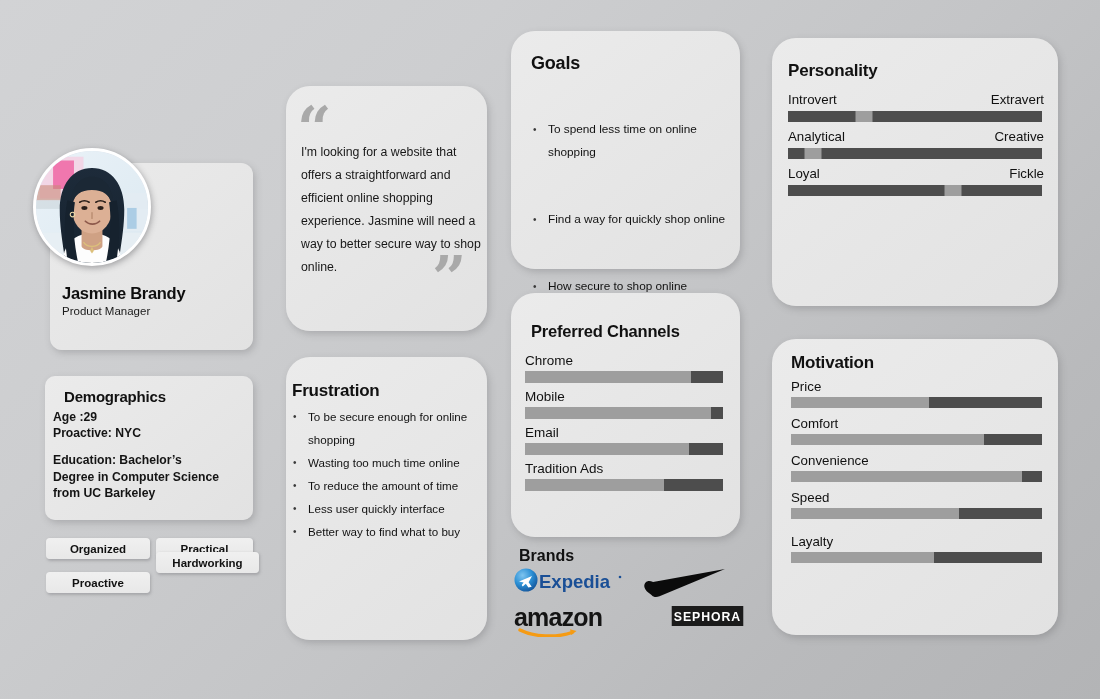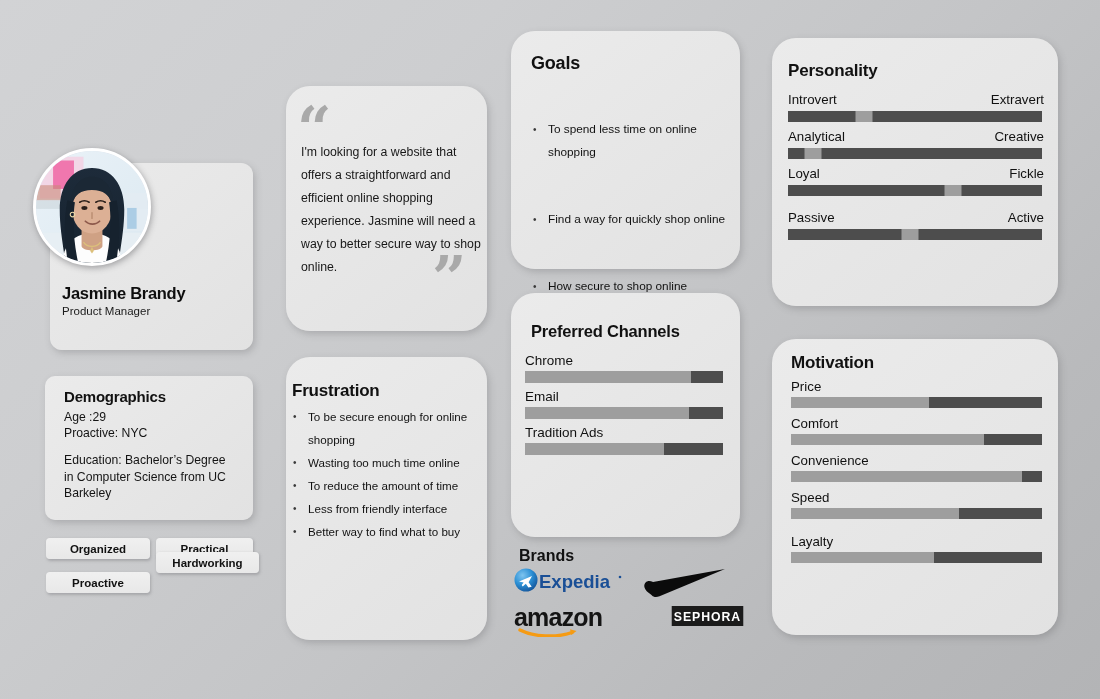--- a/index.html
+++ b/index.html
@@ -57,21 +57,21 @@
     letter-spacing: -0.3px;
   }
   #profile-role {
     position: absolute; left: 62px; top: 305px;
     font-size: 11.5px; color: #1b1b1b;
   }
 
   
   #demographics-card { left: 45px; top: 376px; width: 208px; height: 144px; }
   #demographics-card .card-title { font-size: 15px; margin: 12px 0 4px 19px; }
-  .demo-line { font-size: 12.2px; color: #141414; margin-left: 19px; line-height: 16px; }
+  .demo-line { font-size: 12.2px; color: #141414; margin-left: 8px; line-height: 16px; font-weight: bold; }
   .demo-gap { height: 11px; }
   #demo-education { margin-top: 0; width: 172px; line-height: 16.5px; }
 
   
   .tag {
     position: absolute;
     height: 21px;
     border-radius: 4px;
     background: linear-gradient(180deg,#f0f0f0 0%, #e8e8e8 100%);
     box-shadow: 1px 1.5px 3px rgba(95,95,100,0.33);
@@ -272,21 +272,21 @@
   <div class="quote-mark" id="quote-open">“</div>
   <div id="quote-text">I'm looking for a website that offers a straightforward and efficient online shopping experience. Jasmine will need a way to better secure way to shop online.</div>
   <div class="quote-mark" id="quote-close">”</div>
 
   <div class="card" id="frustration-card">
     <div class="card-title">Frustration</div>
     <ul class="bullets" id="frustration-list">
       <li>To be secure enough for online shopping</li>
       <li>Wasting too much time online</li>
       <li>To reduce the amount of time</li>
-      <li>Less from friendly interface</li>
+      <li>Less user quickly interface</li>
       <li>Better way to find what to buy</li>
     </ul>
   </div>
 
   <div class="card" id="goals-card">
     <div class="card-title">Goals</div>
     <ul class="bullets" id="goals-list">
       <li>To spend less time on online shopping</li>
       <li>Find a way for quickly shop online</li>
       <li>How secure to shop online</li>
@@ -297,20 +297,26 @@
   <div class="card" id="channels-card">
     <div class="card-title">Preferred Channels</div>
 
     <div class="chan-row">
       <div class="chan-label">Chrome</div>
       <div class="chan-track">
         <div class="chan-fill" style="width: 84%;"></div>
       </div>
     </div>
 
+    <div class="chan-row">
+      <div class="chan-label">Mobile</div>
+      <div class="chan-track">
+        <div class="chan-fill" style="width: 94%;"></div>
+      </div>
+    </div>
 
     <div class="chan-row">
       <div class="chan-label">Email</div>
       <div class="chan-track">
         <div class="chan-fill" style="width: 83%;"></div>
       </div>
     </div>
 
     <div class="chan-row">
       <div class="chan-label">Tradition Ads</div>
@@ -385,29 +391,20 @@
     <div class="pers-row" id="pers-row-2">
       <div class="pers-labels">
         <span>Loyal</span>
         <span>Fickle</span>
       </div>
       <div class="pers-track">
         <div class="pers-thumb" style="left: 65%;"></div>
       </div>
     </div>
 
-    <div class="pers-row" id="pers-row-3">
-      <div class="pers-labels">
-        <span>Passive</span>
-        <span>Active</span>
-      </div>
-      <div class="pers-track">
-        <div class="pers-thumb" style="left: 48%;"></div>
-      </div>
-    </div>
   </div>
 
   <div class="card" id="motivation-card">
     <div class="card-title">Motivation</div>
 
     <div class="motiv-row" id="motiv-row-0">
       <div class="motiv-label">Price</div>
       <div class="motiv-track">
         <div class="motiv-fill" style="width: 55%;"></div>
       </div>

